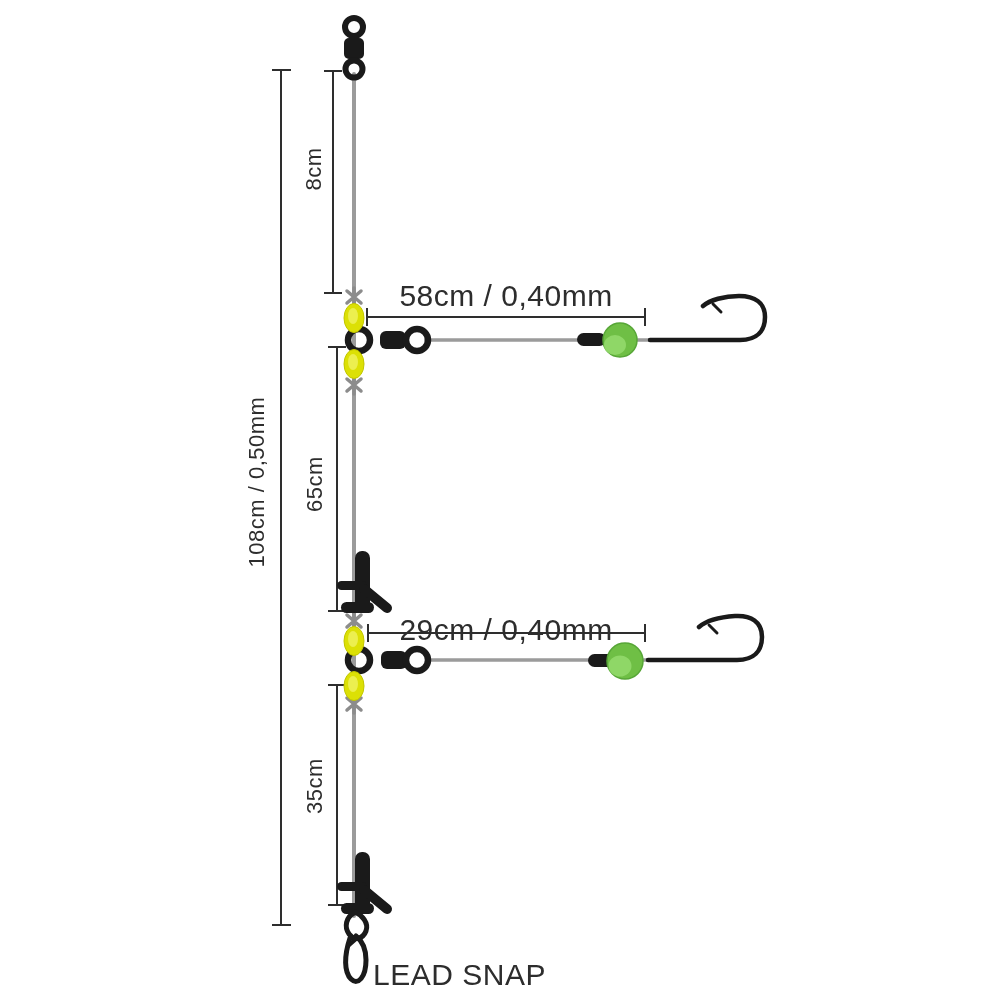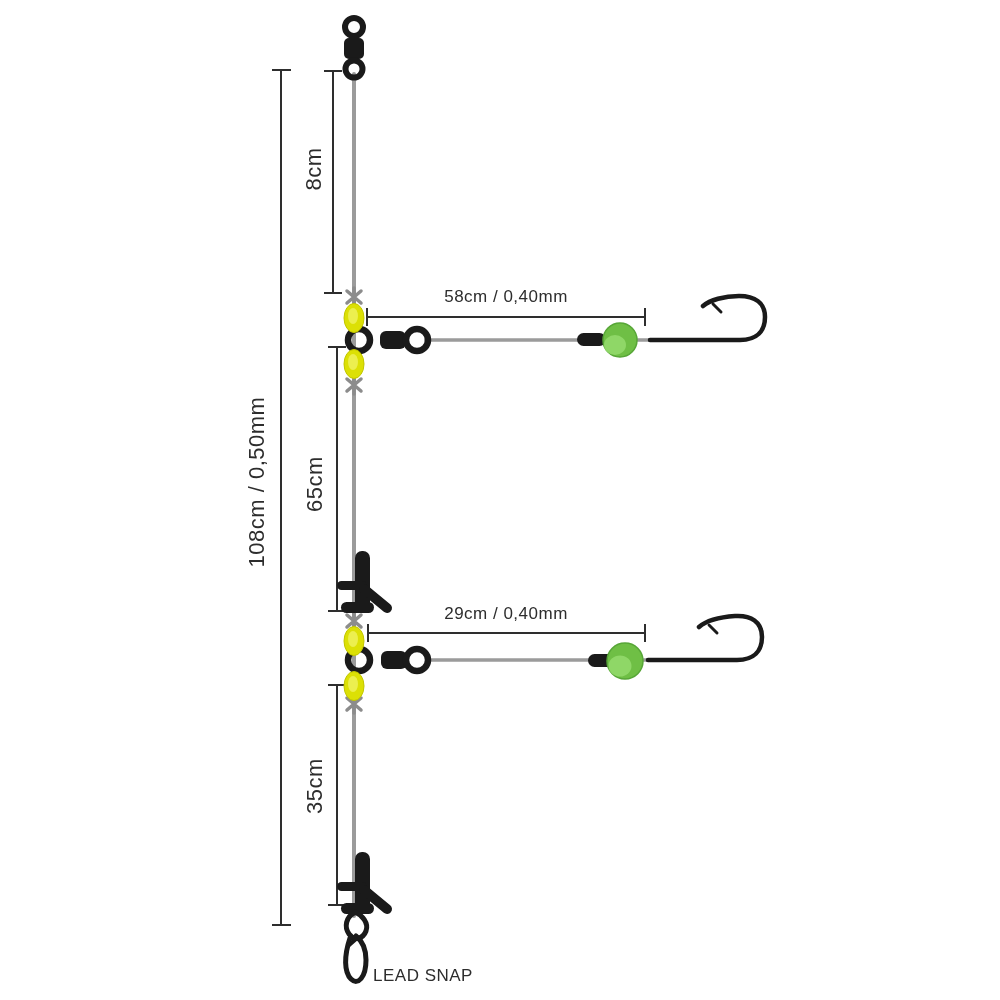--- a/index.html
+++ b/index.html
@@ -1,18 +1,18 @@
 <!DOCTYPE html>
 <html><head>
 <meta charset="utf-8">
 <style>
   html,body{margin:0;padding:0;background:#ffffff;width:1000px;height:1000px;overflow:hidden;}
   #stage{position:relative;width:1000px;height:1000px;background:#ffffff;font-family:"Liberation Sans",sans-serif;}
   #rig-svg{position:absolute;left:0;top:0;}
-  .lbl{position:absolute;color:#2d2d2d;font-size:17px;letter-spacing:.5px;white-space:nowrap;
+  .lbl{position:absolute;color:#2d2d2d;font-size:30px;letter-spacing:.5px;white-space:nowrap;
        transform:translate(-50%,-50%);line-height:1;}
   .lbl.rot{transform:translate(-50%,-50%) rotate(-90deg);font-size:22px;}
   .lbl.left{transform:translate(0,-50%);}
 </style>
 </head>
 <body>
 
 <div id="stage">
 
   <svg id="rig-svg" width="1000" height="1000" viewBox="0 0 1000 1000">
@@ -110,15 +110,15 @@
       <path d="M350,938 C344,956 344,972 351,979 C358,986 366,977 366,960 C366,948 361,940 356,936"></path>
       <path stroke-width="4" d="M348,946 L356,939"></path>
     </g>
   </svg>
 
   <div class="lbl rot" style="left:257px;top:482px;">108cm / 0,50mm</div>
   <div class="lbl rot" style="left:314px;top:169px;">8cm</div>
   <div class="lbl rot" style="left:315px;top:484px;">65cm</div>
   <div class="lbl rot" style="left:315px;top:786px;">35cm</div>
   <div class="lbl" style="left:506px;top:296px;">58cm / 0,40mm</div>
-  <div class="lbl" style="left:506px;top:613px;text-align:center;">29cm / 0,40mm</div>
+  <div class="lbl" style="left:506px;top:630px;text-align:center;">29cm / 0,40mm</div>
   <div class="lbl left" style="left:373px;top:975px;">LEAD SNAP</div>
 </div>
 
 </body></html>

